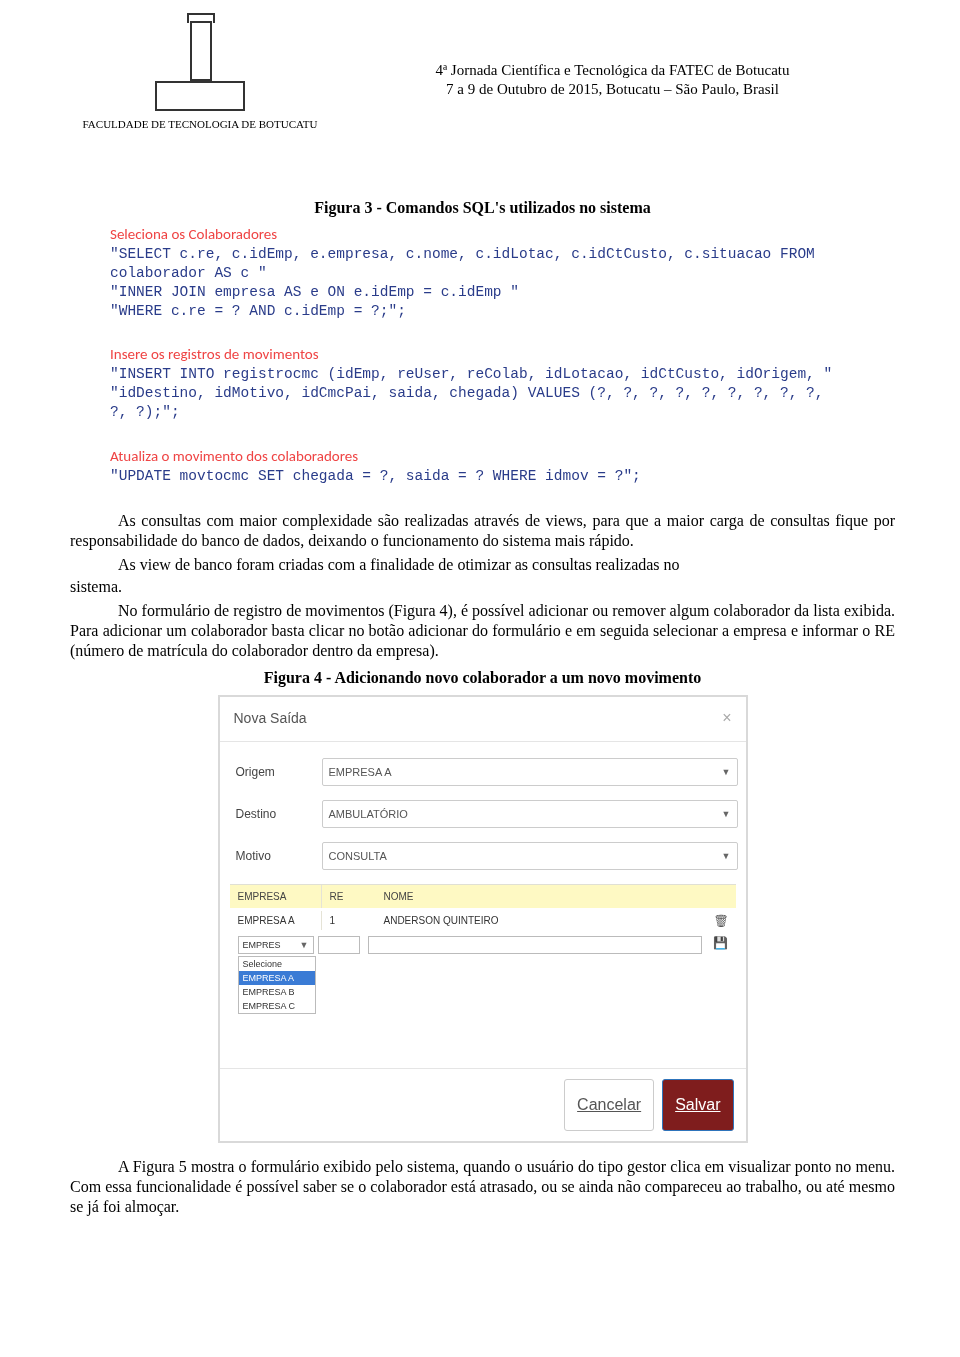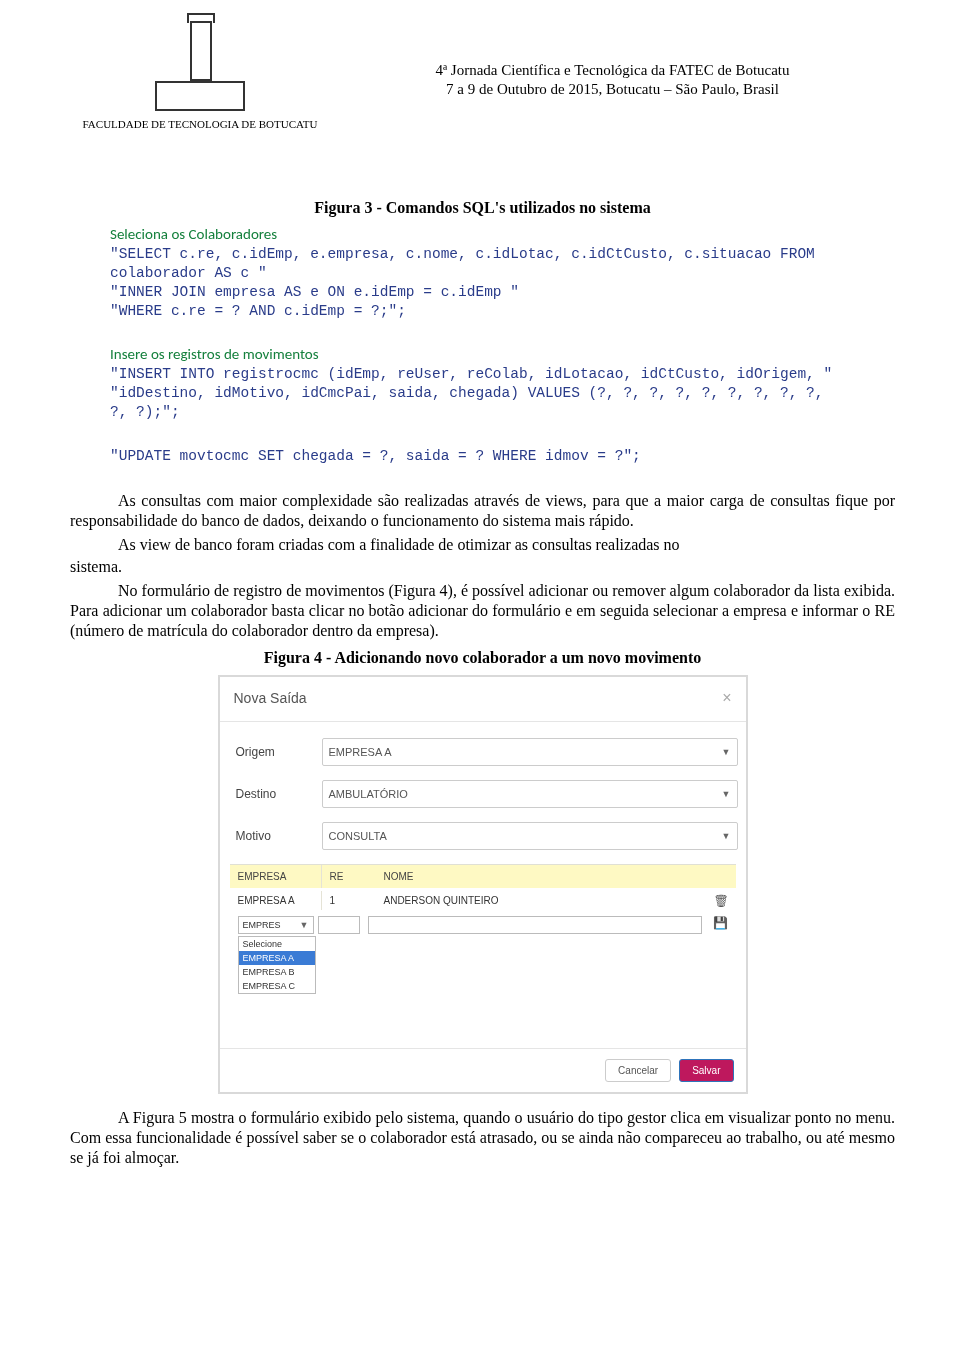--- a/index.html
+++ b/index.html
@@ -95,21 +95,21 @@
   }
 
   
   .sql-wrap {
     margin: 0 50px 25px 40px;
     font-family: Calibri, Arial, sans-serif;
   }
   .sql-title {
     font-family: Calibri, Arial, sans-serif;
     font-size: 15px;
-    color: #15803d;
+    color: #ef4444;
     margin-bottom: 2px;
   }
   .sql-code {
     font-family: Consolas, "Courier New", monospace;
     color: #2a3c8a;
     font-size: 14.5px;
     line-height: 1.3;
     white-space: pre-wrap;
   }
 
@@ -215,32 +215,33 @@
   .icon-trash::before { content: "🗑"; font-size: 12px; color: #555; }
   .icon-save::before { content: "💾"; font-size: 12px; color: #555; }
 
   .modal-footer {
     display: flex; justify-content: flex-end; gap: 8px;
     padding: 10px 12px;
     border-top: 1px solid #e5e5e5;
     margin-top: 50px;
   }
   .btn {
-    font-size: 10px;
-    padding: 5px 12px;
+    font-size: 16px;
+    padding: 16px 12px;
     border-radius: 3px;
     cursor: pointer;
+    text-decoration: underline;
   }
   .btn-cancel {
     background: #fff;
     border: 1px solid #ccc;
     color: #555;
   }
   .btn-primary {
-    background: #be185d;
+    background: #7f1d1d;
     border: 1px solid #2e74bb;
     color: #fff;
   }
 </style>
 </head>
 <body>
 
 <div class="page-header">
   <div class="header-left">
     <div class="logo-left">
@@ -263,20 +264,21 @@
   <div class="sql-code">"SELECT c.re, c.idEmp, e.empresa, c.nome, c.idLotac, c.idCtCusto, c.situacao FROM colaborador AS c "
 "INNER JOIN empresa AS e ON e.idEmp = c.idEmp "
 "WHERE c.re = ? AND c.idEmp = ?;";</div>
 </div>
 <div class="sql-wrap" style="margin-top:24px;">
   <div class="sql-title">Insere os registros de movimentos</div>
   <div class="sql-code">"INSERT INTO registrocmc (idEmp, reUser, reColab, idLotacao, idCtCusto, idOrigem, "
 "idDestino, idMotivo, idCmcPai, saida, chegada) VALUES (?, ?, ?, ?, ?, ?, ?, ?, ?, ?, ?);";</div>
 </div>
 <div class="sql-wrap" style="margin-top:22px;">
+  <div class="sql-title">Atualiza o movimento dos colaboradores</div>
   <div class="sql-code">"UPDATE movtocmc SET chegada = ?, saida = ? WHERE idmov = ?";</div>
 </div>
 
 <div class="section">
   <p class="body-text indent">As consultas com maior complexidade são realizadas através de views, para que a maior carga de consultas fique por responsabilidade do banco de dados, deixando o funcionamento do sistema mais rápido.</p>
   <p class="body-text indent nonindent-block">As view de banco foram criadas com a finalidade de otimizar as consultas realizadas no</p>
   <p class="body-text">sistema.</p>
   <p class="body-text indent">No formulário de registro de movimentos (Figura 4), é possível adicionar ou remover algum colaborador da lista exibida. Para adicionar um colaborador basta clicar no botão adicionar do formulário e em seguida selecionar a empresa e informar o RE (número de matrícula do colaborador dentro da empresa).</p>
 </div>
 

